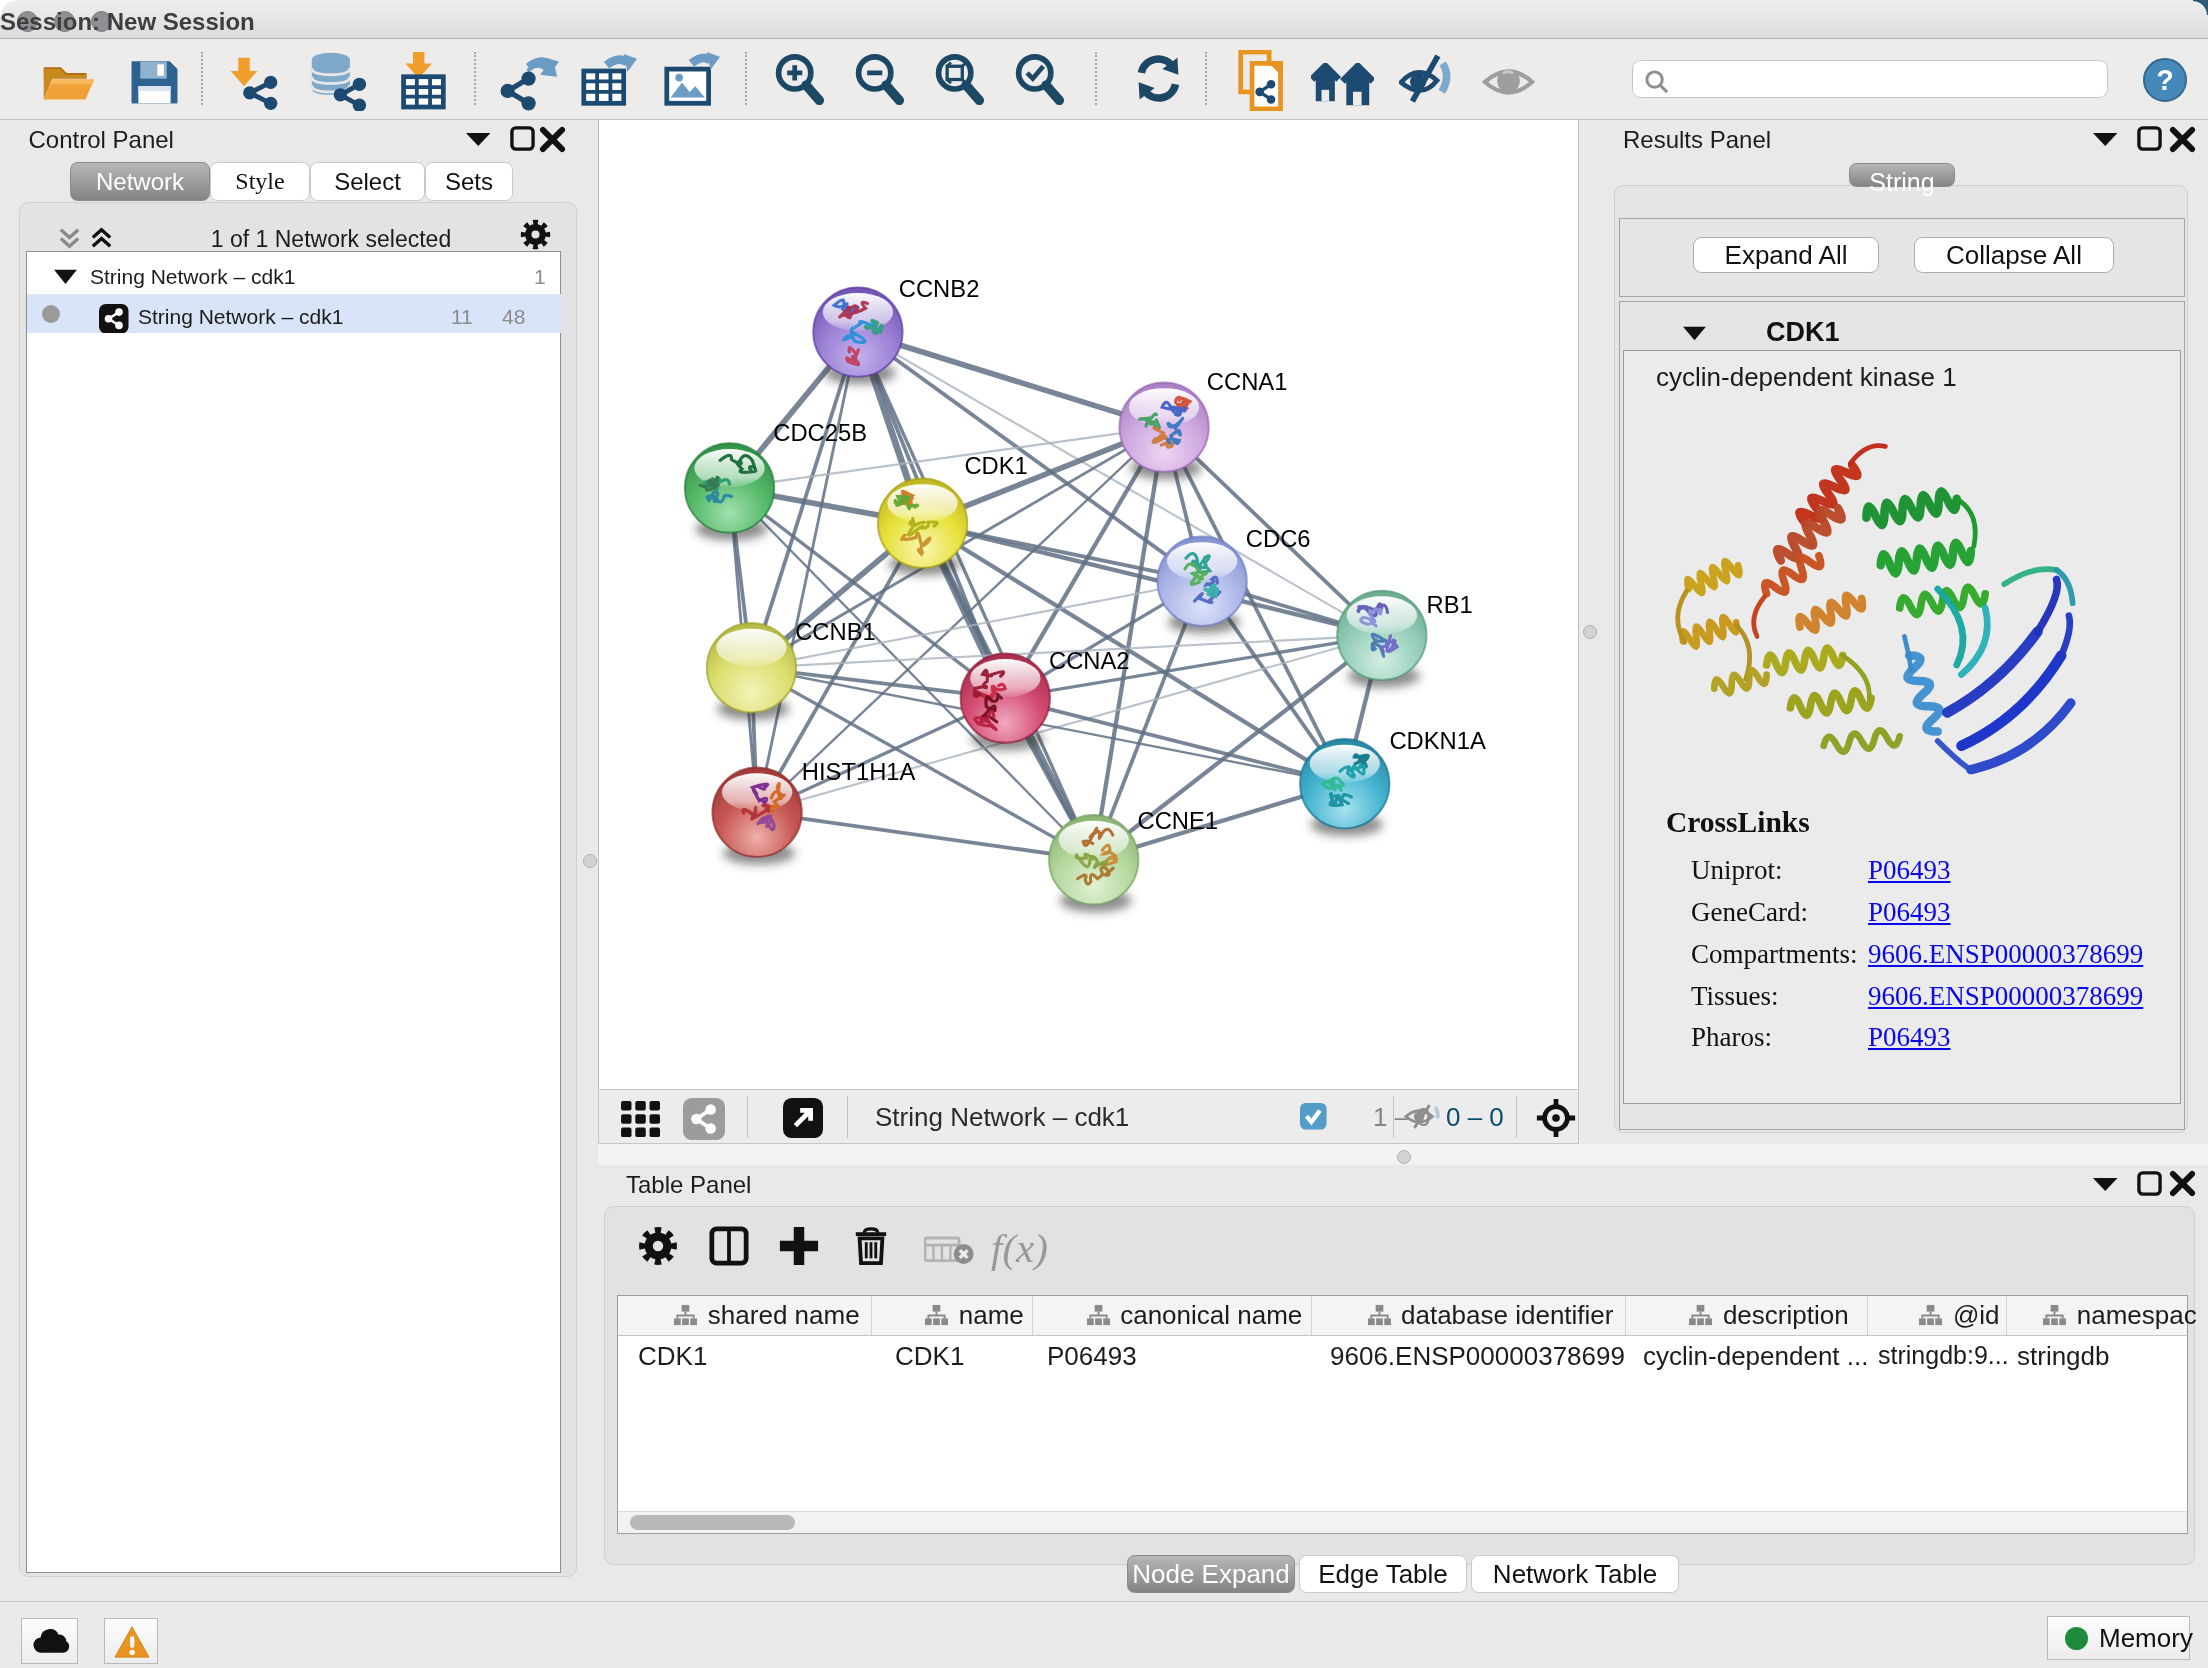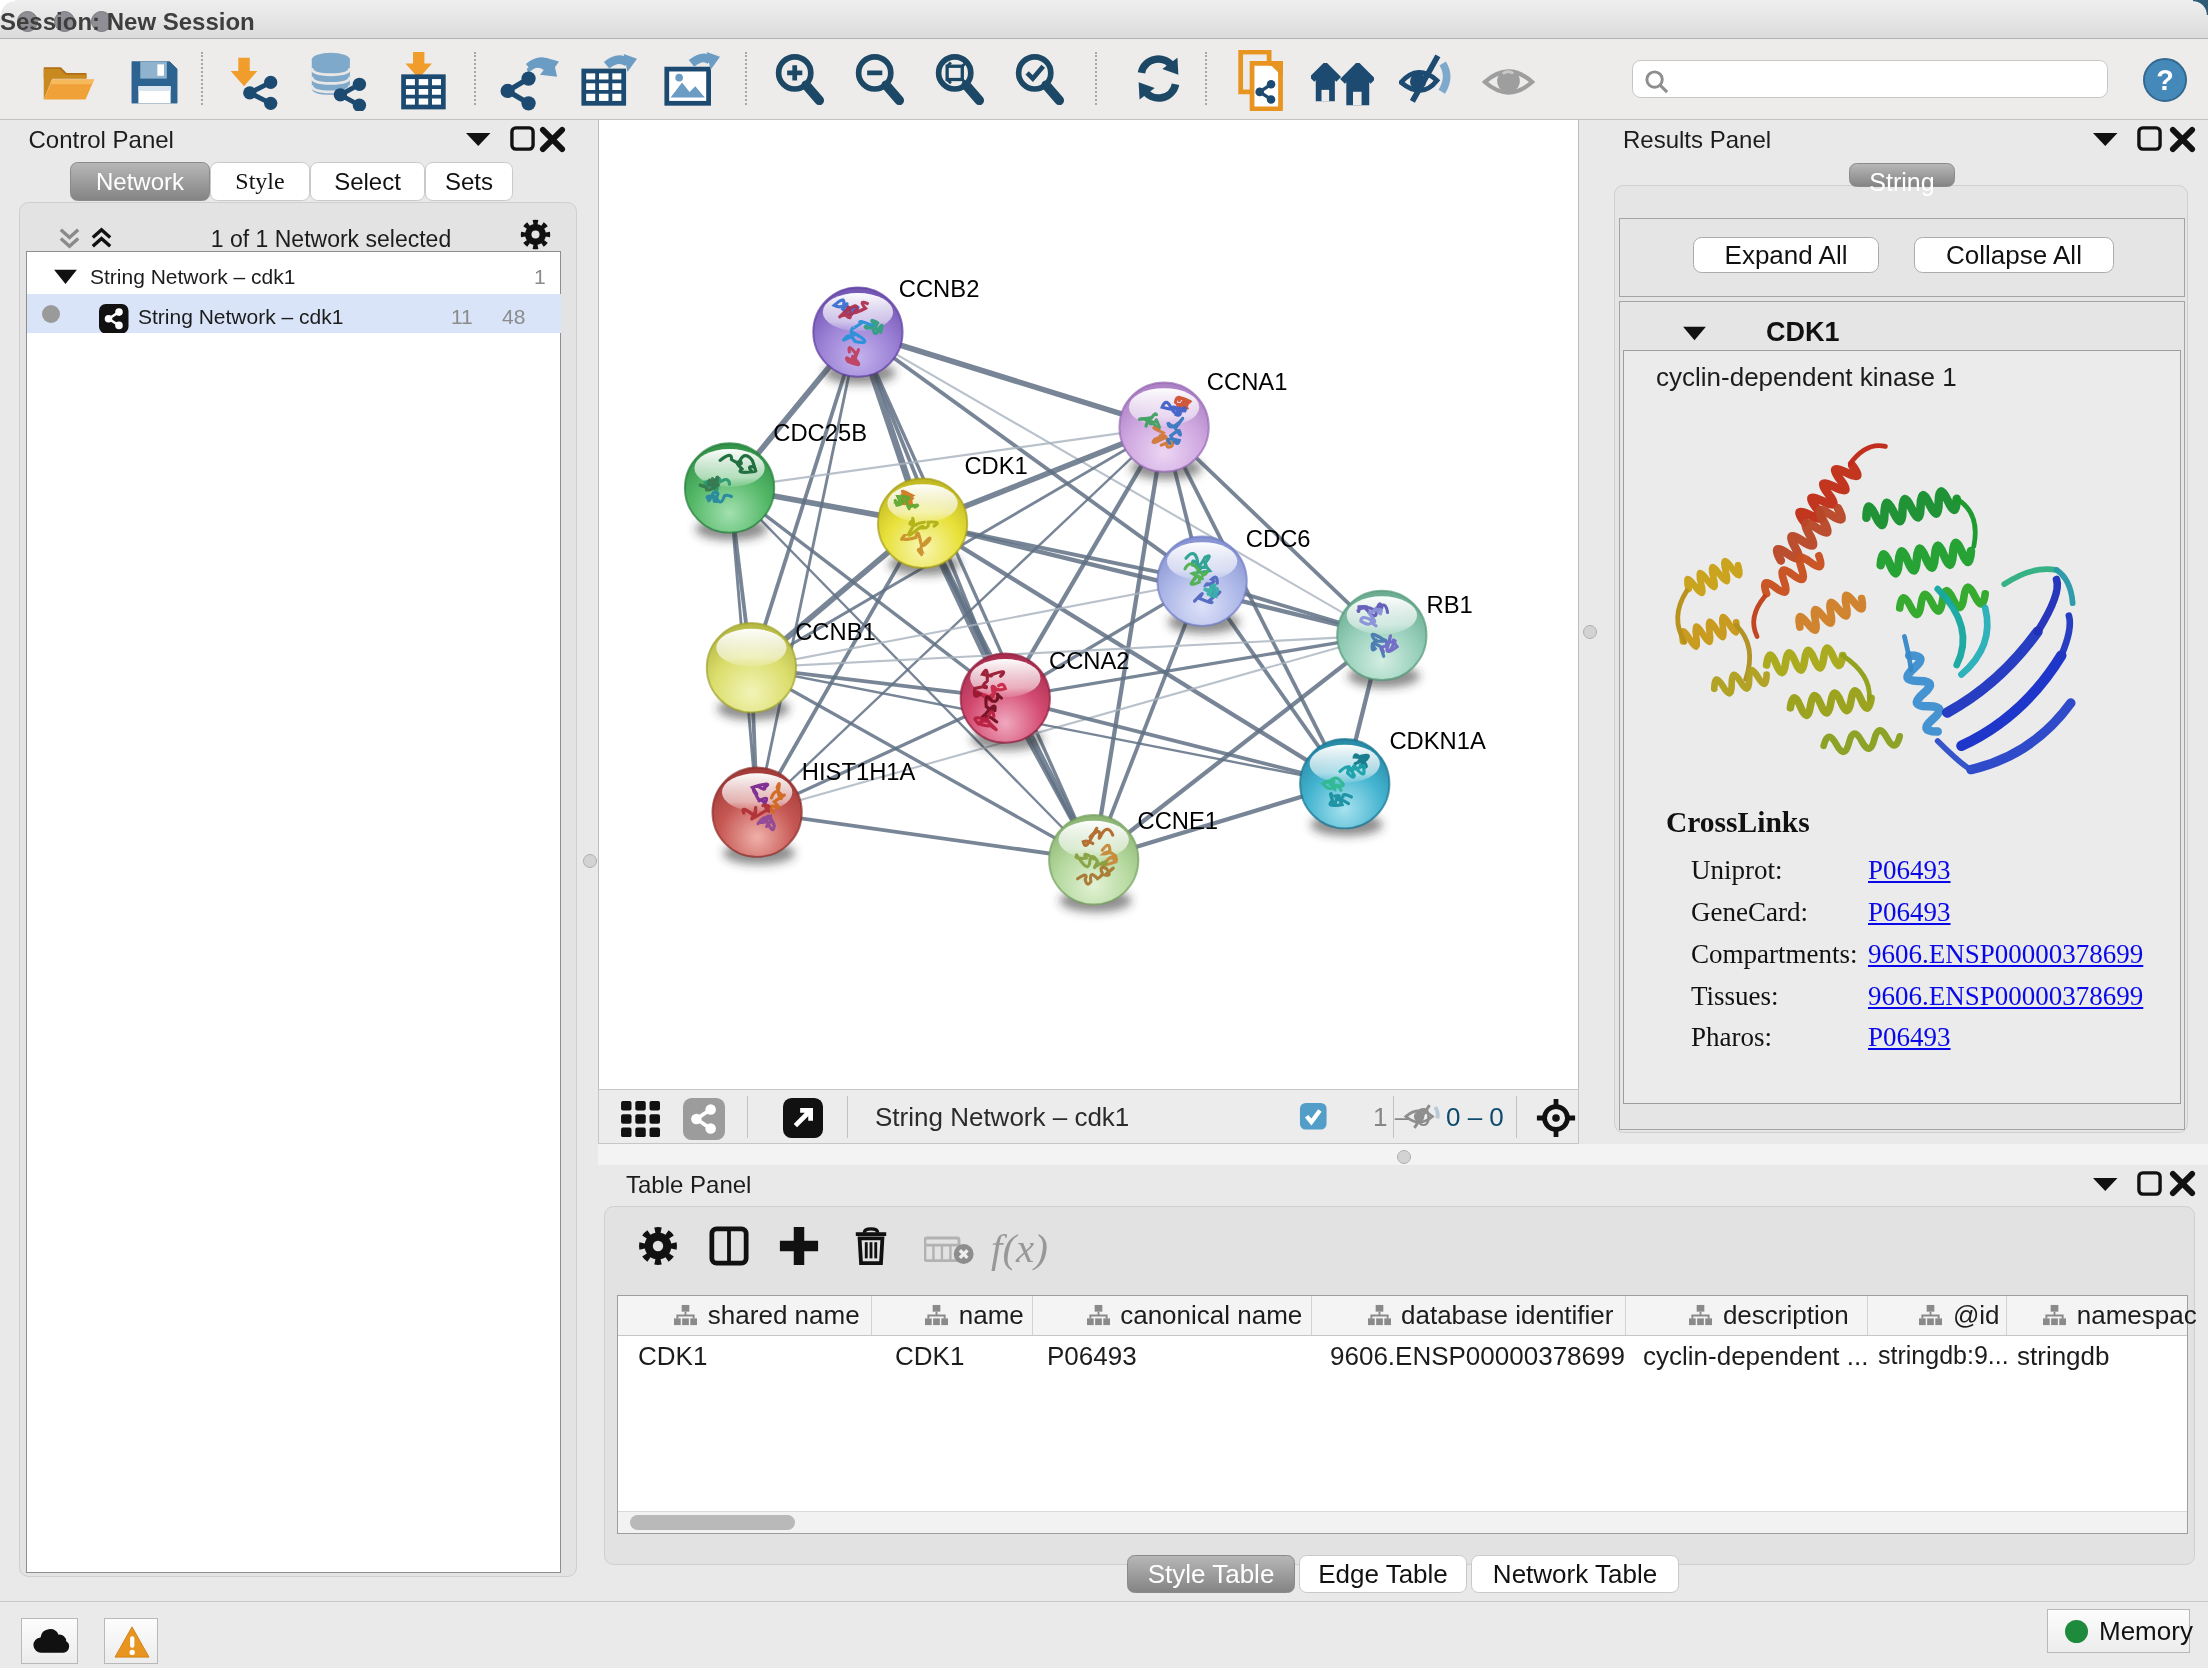--- a/index.html
+++ b/index.html
@@ -829,35 +829,35 @@
   <div class="td" style="left:277px;">CDK1</div>
   <div class="td" style="left:429px;">P06493</div>
   <div class="td" style="left:712px;">9606.ENSP00000378699</div>
   <div class="td" style="left:1025px;">cyclin-dependent ...</div>
   <div class="td" style="left:1260px; font-size:25px;">stringdb:9...</div>
   <div class="td" style="left:1399px;">stringdb</div>
   <div style="position:absolute; left:0; top:215px; width:1569px; height:22px; background:#f2f2f2; border-top:1px solid #d9d9d9;">
     <div style="position:absolute; left:12.4px; top:2.9px; width:165px; height:15px; background:#b9b9b9; border-radius:7.6px;"></div>
   </div>
 </div>
-<div class="ttab" style="left:1127px; width:168px; background:linear-gradient(#b7b7b7,#848484); color:#fff; border-color:#8a8a8a;">Style Table</div>
+<div class="ttab" style="left:1127px; width:168px; background:linear-gradient(#b7b7b7,#848484); color:#fff; border-color:#8a8a8a;">Node Expand</div>
 <div class="ttab" style="left:1299px; width:168px;">Edge Table</div>
 <div class="ttab" style="left:1471px; width:208px;">Network Table</div>
 
 <div id="statusbar">
   <div class="sbtn" style="left:21px; top:16px; width:57px; height:46px;">
     <svg style="position:absolute;left:8.6px;top:8.6px;" width="40" height="28.5" viewBox="0 0 42 30">
       <path d="M11 26 a8 8 0 0 1 -1 -16 a10 10 0 0 1 19 -3 a7 7 0 0 1 8 7 a6.5 6.5 0 0 1 -3 12 Z" fill="#111"></path>
     </svg>
   </div>
   <div class="sbtn" style="left:104px; top:16px; width:54px; height:46px;">
     <svg style="position:absolute;left:7.6px;top:5.7px;" width="38" height="34" viewBox="0 0 40 36">
       <path d="M20 2 L38 34 H2 Z" fill="#e89420" stroke="#d07f10" stroke-width="1"></path>
       <rect x="18" y="12" width="4.5" height="12" rx="2" fill="#fff"></rect>
         <circle cx="20.2" cy="29" r="2.8" fill="#fff"></circle>
     </svg>
   </div>
-  <div class="sbtn" style="left:2047px; top:7px; width:143px; height:44px;">
+  <div class="sbtn" style="left:2047px; top:14px; width:143px; height:44px;">
     <span style="position:absolute;left:17px;top:9.5px;width:23px;height:23px;border-radius:50%;background:#1e8a3c;"></span>
     <span style="position:absolute;left:51px;top:5.7px;font-size:26px;color:#111;">Memory</span>
   </div>
 </div>
 
 
 </body></html>

